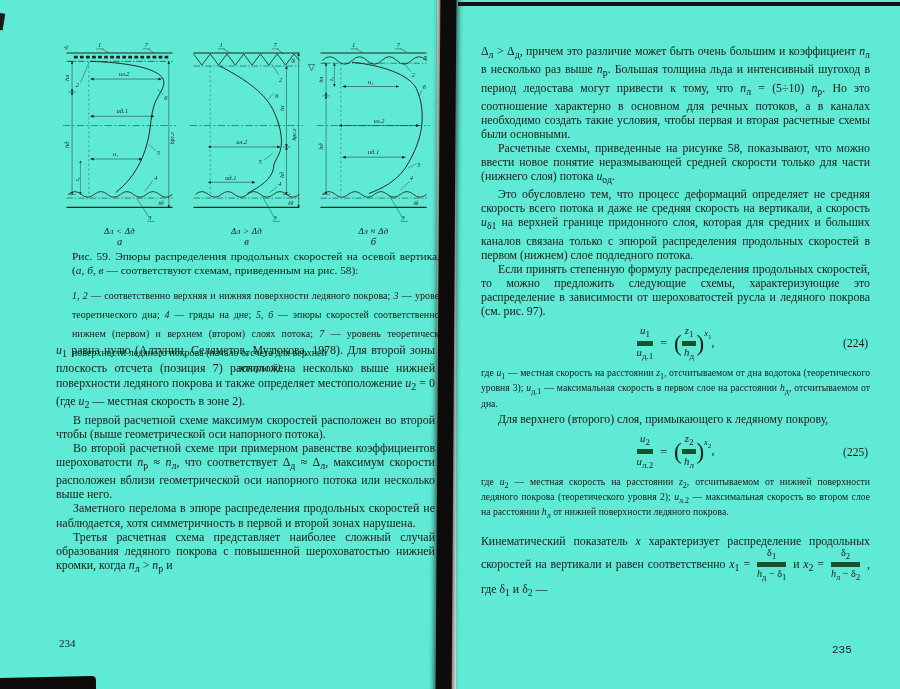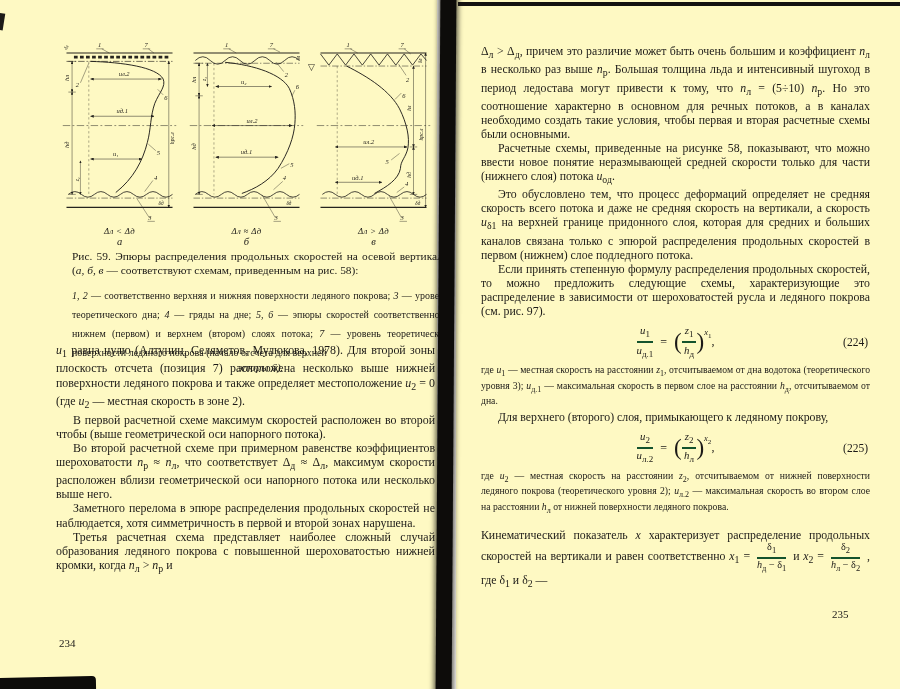--- a/index.html
+++ b/index.html
@@ -1,20 +1,20 @@
 <!DOCTYPE html>
 <html lang="ru"><head>
 <meta charset="utf-8">
 <style>
   html,body{margin:0;padding:0;}
   body{background:#e9e7e0;}
   .spread{position:relative;width:900px;height:689px;overflow:hidden;
           background:#f8f6f0;font-family:"Liberation Serif","DejaVu Serif",serif;
           color:#1c1a17;}
-  .page{position:absolute;top:0;height:689px;background:#fef9c3;}
+  .page{position:absolute;top:0;height:689px;background:#5eead4;}
   .page-left{left:0;width:437px;}
   .page-right{left:456px;width:444px;}
   
   .binding{position:absolute;left:438px;top:-4px;width:16px;height:700px;
            background:#0d0c0a;transform:rotate(0.4deg);
            box-shadow:0 0 5px 2px rgba(20,18,14,.65);}
   .top-edge{position:absolute;left:458px;top:2px;width:442px;height:4px;background:#141210;}
   .corner-bl{position:absolute;left:-8px;top:677px;width:104px;height:16px;background:#0d0c0a;
              border-radius:4px;transform:rotate(-1.2deg);}
   .edge-l{position:absolute;left:-4px;top:13px;width:8px;height:17px;background:#1d1b18;transform:rotate(9deg);}
@@ -37,30 +37,30 @@
   .body-right{position:absolute;left:25px;top:44px;width:389px;
               font-size:11.8px;line-height:14.0px;text-align:justify;}
   p.para{margin:0;}
   p.ind{text-indent:17px;}
   .fnote{font-size:9.7px;line-height:11.5px;text-align:justify;margin:2px 0 3px;}
   
   .equation{position:relative;text-align:center;margin:7px 0 5px;font-size:12px;white-space:nowrap;}
   .eq-num{position:absolute;right:2px;top:50%;transform:translateY(-50%);font-size:11.5px;}
   .frac{display:inline-block;vertical-align:middle;text-align:center;
         font-size:10.8px;line-height:1.05;}
-  .frac .top{display:block;padding:0 3px 1.5px;border-bottom:2px solid #14532d;}
+  .frac .top{display:block;padding:0 3px 1.5px;border-bottom:5px solid #14532d;}
   .frac .bot{display:block;padding-top:1.5px;}
   .paren{font-size:23px;vertical-align:middle;line-height:0;font-style:normal;}
   .eq-exp{font-size:8.5px;vertical-align:10px;}
   .eq-eq{margin:0 4px;vertical-align:middle;}
   .kin-line{margin-top:12px;}
   .kin-line .frac{font-size:10.2px;margin:0 3px;}
   .pagenum{position:absolute;font-size:11px;}
   .pn-left{left:59px;top:637px;}
-  .pn-right{left:376px;top:608px;}
+  .pn-right{left:376px;top:644px;font-family:Liberation Mono, monospace;}
 </style>
 </head>
 <body>
 
 <div class="spread">
 
   <div class="page page-left">
 
     <div class="figure">
       <span class="water-mark">▽</span>
@@ -122,20 +122,76 @@
             <text x="103" y="177" font-size="5.5">δд</text>
           </g>
         </svg>
         <div class="fig-cond">Δл &lt; Δд</div>
         <div class="fig-letter">а</div>
       </div>
 
       <div class="diagram">
         <svg width="123" height="186" viewBox="0 0 122 200">
           <defs>
+              <marker id="mC" markerWidth="7" markerHeight="6" refX="6" refY="3" orient="auto-start-reverse">
+                <path d="M0,0 L7,3 L0,6 Z" fill="#26241f"></path>
+              </marker>
+            </defs>
+          <g stroke="#26241f" fill="none" stroke-width="0.7">
+            <line x1="4" y1="14" x2="118" y2="14" stroke-width="1.3"></line>
+            <path d="M4,15 L13,27 L22,15 L31,27 L40,15 L49,27 L58,15 L67,27 L76,15 L85,27 L94,15 L103,27 L112,15 L118,22" stroke-width="0.9"></path>
+            <line x1="4" y1="28" x2="118" y2="28" stroke-dasharray="7 2 1.5 2" stroke-width="0.55"></line>
+            <line x1="0" y1="92" x2="122" y2="92" stroke-dasharray="8 2.5 2 2.5" stroke-width="0.55"></line>
+            <path d="M6,166 q7,-6 14,0 t14,0 t14,0 t14,0 t14,0 t14,0 t14,0 t14,0" stroke-width="0.9"></path>
+            <line x1="4" y1="170" x2="118" y2="170" stroke-dasharray="7 2 1.5 2" stroke-width="0.55"></line>
+            <line x1="4" y1="180" x2="118" y2="180" stroke-width="1.3"></line>
+            <path d="M32,28 C56,40 79,55 89,74 C97,90 100,105 98,116 C96,126 90,130 90,138 C88,150 75,158 62,165" stroke-width="1.05"></path>
+            <line x1="22" y1="28" x2="22" y2="166" stroke-width="0.4" stroke-dasharray="2.5 2.5"></line>
+            <line x1="20" y1="115" x2="97" y2="115" stroke-width="0.55" marker-start="url(#mC)" marker-end="url(#mC)"></line>
+            <line x1="20" y1="153" x2="70" y2="153" stroke-width="0.55" marker-start="url(#mC)" marker-end="url(#mC)"></line>
+            <line x1="104" y1="28" x2="104" y2="115" stroke-width="0.5" marker-start="url(#mC)" marker-end="url(#mC)"></line>
+            <line x1="104" y1="115" x2="104" y2="166" stroke-width="0.5" marker-start="url(#mC)" marker-end="url(#mC)"></line>
+            <line x1="100" y1="115" x2="108" y2="115" stroke-width="0.5"></line>
+              <line x1="100" y1="166" x2="108" y2="166" stroke-width="0.5"></line>
+            <line x1="117" y1="14" x2="117" y2="180" stroke-width="0.5" marker-start="url(#mC)" marker-end="url(#mC)"></line>
+            <line x1="30" y1="9.5" x2="38" y2="9.5" stroke-width="0.45"></line>
+              <line x1="36" y1="9.5" x2="44" y2="14" stroke-width="0.45"></line>
+            <line x1="88" y1="9.5" x2="96" y2="9.5" stroke-width="0.45"></line>
+              <line x1="94" y1="9.5" x2="101" y2="15" stroke-width="0.45"></line>
+            <line x1="96" y1="38" x2="88" y2="26" stroke-width="0.45"></line>
+            <line x1="91" y1="57" x2="84" y2="64" stroke-width="0.45"></line>
+            <line x1="80" y1="129" x2="89" y2="122" stroke-width="0.45"></line>
+            <line x1="94" y1="158" x2="86" y2="164" stroke-width="0.45"></line>
+            <line x1="89" y1="195" x2="97" y2="195" stroke-width="0.45"></line>
+              <line x1="91" y1="191" x2="78" y2="168" stroke-width="0.45"></line>
+          </g>
+          <g font-size="7">
+            <text x="32" y="8">1</text>
+            <text x="90" y="8">7</text>
+            <text x="96" y="45">2</text>
+            <text x="92" y="62">6</text>
+            <text x="74" y="133">5</text>
+            <text x="95" y="157">4</text>
+            <text x="90" y="194">3</text>
+            <text x="56" y="112" text-anchor="middle">uл.2</text>
+            <text x="44" y="150" text-anchor="middle">uд.1</text>
+            <text transform="translate(101,76) rotate(-90)" font-size="6">hл</text>
+            <text transform="translate(101,148) rotate(-90)" font-size="6">hд</text>
+            <text transform="translate(114.5,108) rotate(-90)" font-size="6">hрс.л</text>
+            <text transform="translate(113,25) rotate(-90)" font-size="5.5">δл</text>
+            <text x="106" y="177" font-size="5.5">δд</text>
+          </g>
+        </svg>
+        <div class="fig-cond">Δл &gt; Δд</div>
+        <div class="fig-letter">в</div>
+      </div>
+
+      <div class="diagram">
+        <svg width="123" height="186" viewBox="0 0 122 200">
+          <defs>
               <marker id="mB" markerWidth="7" markerHeight="6" refX="6" refY="3" orient="auto-start-reverse">
                 <path d="M0,0 L7,3 L0,6 Z" fill="#26241f"></path>
               </marker>
             </defs>
           <g stroke="#26241f" fill="none" stroke-width="0.7">
             <line x1="4" y1="14" x2="118" y2="14" stroke-width="1.3"></line>
             <path d="M6,22 q8,-8 16,0 t16,0 t16,0 t16,0 t16,0 t16,0 t16,0" stroke-width="0.9"></path>
             <line x1="4" y1="25" x2="118" y2="25" stroke-dasharray="7 2 1.5 2" stroke-width="0.55"></line>
             <line x1="0" y1="92" x2="122" y2="92" stroke-dasharray="8 2.5 2 2.5" stroke-width="0.55"></line>
             <path d="M6,166 q7,-6 14,0 t14,0 t14,0 t14,0 t14,0 t14,0 t14,0 t14,0" stroke-width="0.9"></path>
@@ -177,76 +233,20 @@
             <text transform="translate(6.5,46) rotate(-90)">hл</text>
             <text transform="translate(6.5,118) rotate(-90)">hд</text>
             <text transform="translate(17.5,44) rotate(-90)" font-size="6">z₂</text>
             <text transform="translate(119,22) rotate(-90)" font-size="5.5">δл</text>
             <text x="104" y="177" font-size="5.5">δд</text>
           </g>
         </svg>
         <div class="fig-cond">Δл ≈ Δд</div>
         <div class="fig-letter">б</div>
       </div>
-
-      <div class="diagram">
-        <svg width="123" height="186" viewBox="0 0 122 200">
-          <defs>
-              <marker id="mC" markerWidth="7" markerHeight="6" refX="6" refY="3" orient="auto-start-reverse">
-                <path d="M0,0 L7,3 L0,6 Z" fill="#26241f"></path>
-              </marker>
-            </defs>
-          <g stroke="#26241f" fill="none" stroke-width="0.7">
-            <line x1="4" y1="14" x2="118" y2="14" stroke-width="1.3"></line>
-            <path d="M4,15 L13,27 L22,15 L31,27 L40,15 L49,27 L58,15 L67,27 L76,15 L85,27 L94,15 L103,27 L112,15 L118,22" stroke-width="0.9"></path>
-            <line x1="4" y1="28" x2="118" y2="28" stroke-dasharray="7 2 1.5 2" stroke-width="0.55"></line>
-            <line x1="0" y1="92" x2="122" y2="92" stroke-dasharray="8 2.5 2 2.5" stroke-width="0.55"></line>
-            <path d="M6,166 q7,-6 14,0 t14,0 t14,0 t14,0 t14,0 t14,0 t14,0 t14,0" stroke-width="0.9"></path>
-            <line x1="4" y1="170" x2="118" y2="170" stroke-dasharray="7 2 1.5 2" stroke-width="0.55"></line>
-            <line x1="4" y1="180" x2="118" y2="180" stroke-width="1.3"></line>
-            <path d="M32,28 C56,40 79,55 89,74 C97,90 100,105 98,116 C96,126 90,130 90,138 C88,150 75,158 62,165" stroke-width="1.05"></path>
-            <line x1="22" y1="28" x2="22" y2="166" stroke-width="0.4" stroke-dasharray="2.5 2.5"></line>
-            <line x1="20" y1="115" x2="97" y2="115" stroke-width="0.55" marker-start="url(#mC)" marker-end="url(#mC)"></line>
-            <line x1="20" y1="153" x2="70" y2="153" stroke-width="0.55" marker-start="url(#mC)" marker-end="url(#mC)"></line>
-            <line x1="104" y1="28" x2="104" y2="115" stroke-width="0.5" marker-start="url(#mC)" marker-end="url(#mC)"></line>
-            <line x1="104" y1="115" x2="104" y2="166" stroke-width="0.5" marker-start="url(#mC)" marker-end="url(#mC)"></line>
-            <line x1="100" y1="115" x2="108" y2="115" stroke-width="0.5"></line>
-              <line x1="100" y1="166" x2="108" y2="166" stroke-width="0.5"></line>
-            <line x1="117" y1="14" x2="117" y2="180" stroke-width="0.5" marker-start="url(#mC)" marker-end="url(#mC)"></line>
-            <line x1="30" y1="9.5" x2="38" y2="9.5" stroke-width="0.45"></line>
-              <line x1="36" y1="9.5" x2="44" y2="14" stroke-width="0.45"></line>
-            <line x1="88" y1="9.5" x2="96" y2="9.5" stroke-width="0.45"></line>
-              <line x1="94" y1="9.5" x2="101" y2="15" stroke-width="0.45"></line>
-            <line x1="96" y1="38" x2="88" y2="26" stroke-width="0.45"></line>
-            <line x1="91" y1="57" x2="84" y2="64" stroke-width="0.45"></line>
-            <line x1="80" y1="129" x2="89" y2="122" stroke-width="0.45"></line>
-            <line x1="94" y1="158" x2="86" y2="164" stroke-width="0.45"></line>
-            <line x1="89" y1="195" x2="97" y2="195" stroke-width="0.45"></line>
-              <line x1="91" y1="191" x2="78" y2="168" stroke-width="0.45"></line>
-          </g>
-          <g font-size="7">
-            <text x="32" y="8">1</text>
-            <text x="90" y="8">7</text>
-            <text x="96" y="45">2</text>
-            <text x="92" y="62">6</text>
-            <text x="74" y="133">5</text>
-            <text x="95" y="157">4</text>
-            <text x="90" y="194">3</text>
-            <text x="56" y="112" text-anchor="middle">uл.2</text>
-            <text x="44" y="150" text-anchor="middle">uд.1</text>
-            <text transform="translate(101,76) rotate(-90)" font-size="6">hл</text>
-            <text transform="translate(101,148) rotate(-90)" font-size="6">hд</text>
-            <text transform="translate(114.5,108) rotate(-90)" font-size="6">hрс.л</text>
-            <text transform="translate(113,25) rotate(-90)" font-size="5.5">δл</text>
-            <text x="106" y="177" font-size="5.5">δд</text>
-          </g>
-        </svg>
-        <div class="fig-cond">Δл &gt; Δд</div>
-        <div class="fig-letter">в</div>
-      </div>
     </div>
 
     <div class="caption">
       <div class="caption-title">Рис. 59. Эпюры распределения продольных скоростей на осевой вертикали (<i>а, б, в</i> — соответствуют  схемам, приведенным на рис. 58):</div>
       <div class="caption-legend"><i>1, 2</i> — соответственно верхняя и нижняя поверхности ледяного покрова; <i>3</i> — уровень теоретического дна; <i>4</i> — гряды на дне; <i>5, 6</i> — эпюры скоростей соответственно в нижнем (первом) и верхнем (втором) слоях потока; <i>7</i> — уровень теоретической поверхности ледяного  покрова  (начало  отсчета  для  верхней</div>
       <div class="caption-legend-end">эпюры 6).</div>
     </div>
 
     <div class="body-left">
       <p class="para"><i>u</i><sub>1</sub> равна нулю (Алтунин, Селяметов, Мулюкова, 1978). Для второй зоны плоскость отсчета (позиция 7) расположена несколько выше нижней поверхности ледяного покрова и также определяет местоположение <i>u</i><sub>2</sub> = 0 (где <i>u</i><sub>2</sub> — местная скорость в зоне 2).</p>

